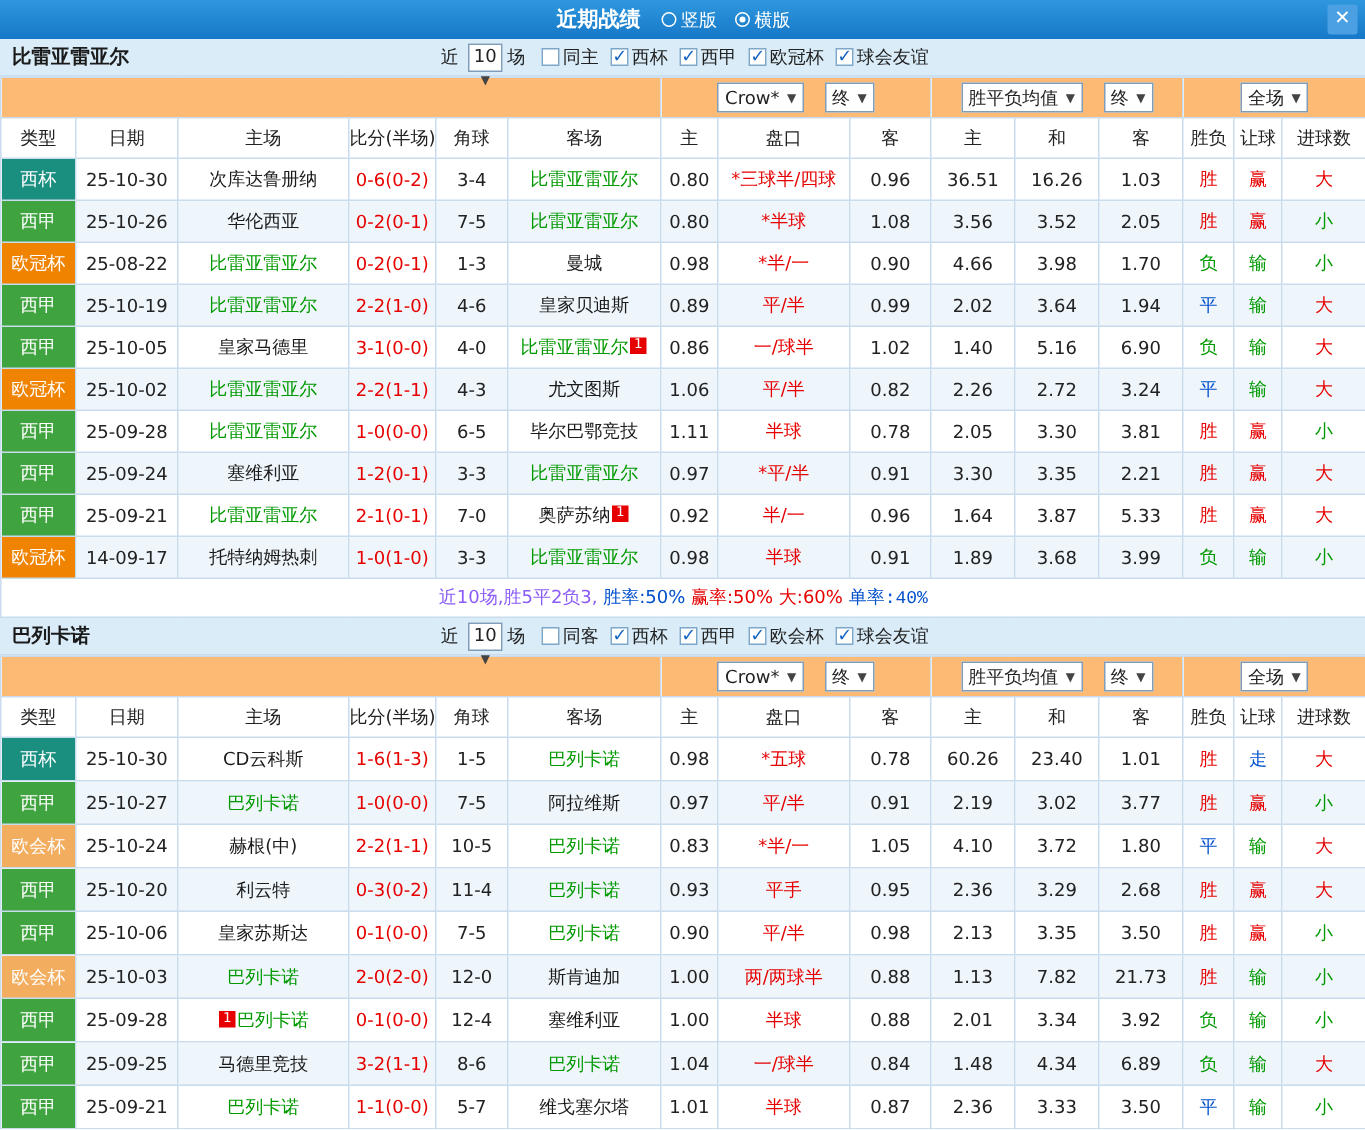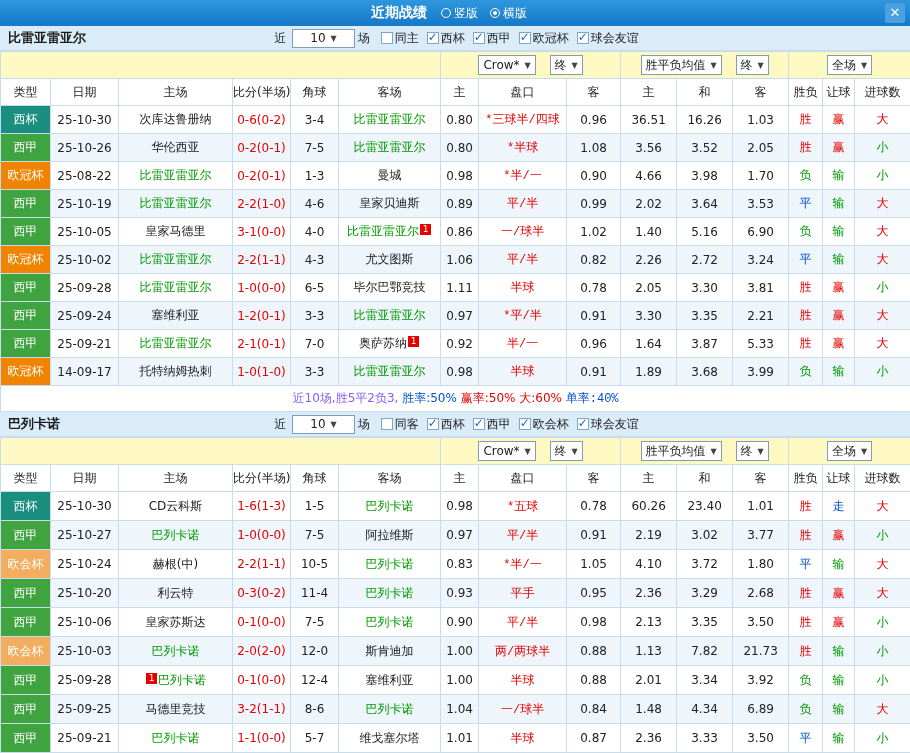--- a/index.html
+++ b/index.html
@@ -26,34 +26,34 @@
   .cb{width:12px;height:12px;border:1px solid #7da7c9;background:#fff;display:inline-block;position:relative;
       margin-left:8px;cursor:pointer;box-sizing:border-box;}
   .cb.checked::after{content:"\2713";position:absolute;left:0;top:-3px;font-size:12px;font-weight:bold;color:#1565c0;}
   .cb-label{margin-left:2px;}
 
   
   .sel{display:inline-flex;align-items:center;gap:5px;border:1px solid #7f9db9;background:#fff;height:18px;
        padding:0 4px;font-size:12px;color:#222;cursor:pointer;vertical-align:middle;}
   .sel .arr{font-size:8px;color:#444;}
   .sel + .sel{margin-left:10px;}
-  .filters .sel{height:17px;padding:0 17px;margin-left:3px;}
+  .filters .sel{height:17px;padding:0 3px;margin-left:3px;flex-direction:column;}
 
   
   table.grid{width:100%;border-collapse:collapse;table-layout:fixed;}
   .grid td,.grid th{border:1px solid #c8dcee;text-align:center;font-size:12px;font-weight:normal;
                     color:#222;white-space:nowrap;overflow:hidden;padding:0;}
-  .dd-row td{height:26px;background:#fef9c3;}
+  .dd-row td{height:26px;background:#fdba74;}
   .lbl-row th{height:26px;background:#fff;}
   tbody td{height:27px;background-clip:padding-box;}
   section[data-section="1"] tbody td{height:28px;}
   tr.alt td{background-color:#eef5fb;}
   td.type{color:#fff;}
   td.score{color:#e60000;}
-  td.line{color:#e60000;font-family:Liberation Mono, monospace;}
+  td.line{color:#e60000;}
   .team{cursor:pointer;color:#1b1b1b;}
   .team.focal{color:#009900;}
   .badge{display:inline-block;background:#e60000;color:#fff;font-size:9px;line-height:11px;width:11px;height:11px;
          vertical-align:3px;margin:0 1px;text-align:center;}
   td.summary{height:25px;background:#fff;}
 </style>
 </head>
 <body>
 
 <div class="app">
@@ -216,21 +216,21 @@
             <td>25-10-19</td>
             <td><span class="team focal">比雷亚雷亚尔</span></td>
             <td class="score">2-2(1-0)</td>
             <td>4-6</td>
             <td><span class="team">皇家贝迪斯</span></td>
             <td>0.89</td>
             <td class="line">平/半</td>
             <td>0.99</td>
             <td>2.02</td>
             <td>3.64</td>
-            <td>3.53</td>
+            <td>1.94</td>
             <td style="color: rgb(0, 80, 204);">平</td>
             <td style="color: rgb(0, 153, 0);">输</td>
             <td style="color: rgb(230, 0, 0);">大</td>
           </tr>
           <tr>
             <td class="type" style="background-color: rgb(63, 163, 63);">西甲</td>
             <td>25-10-05</td>
             <td><span class="team">皇家马德里</span></td>
             <td class="score">3-1(0-0)</td>
             <td>4-0</td>

